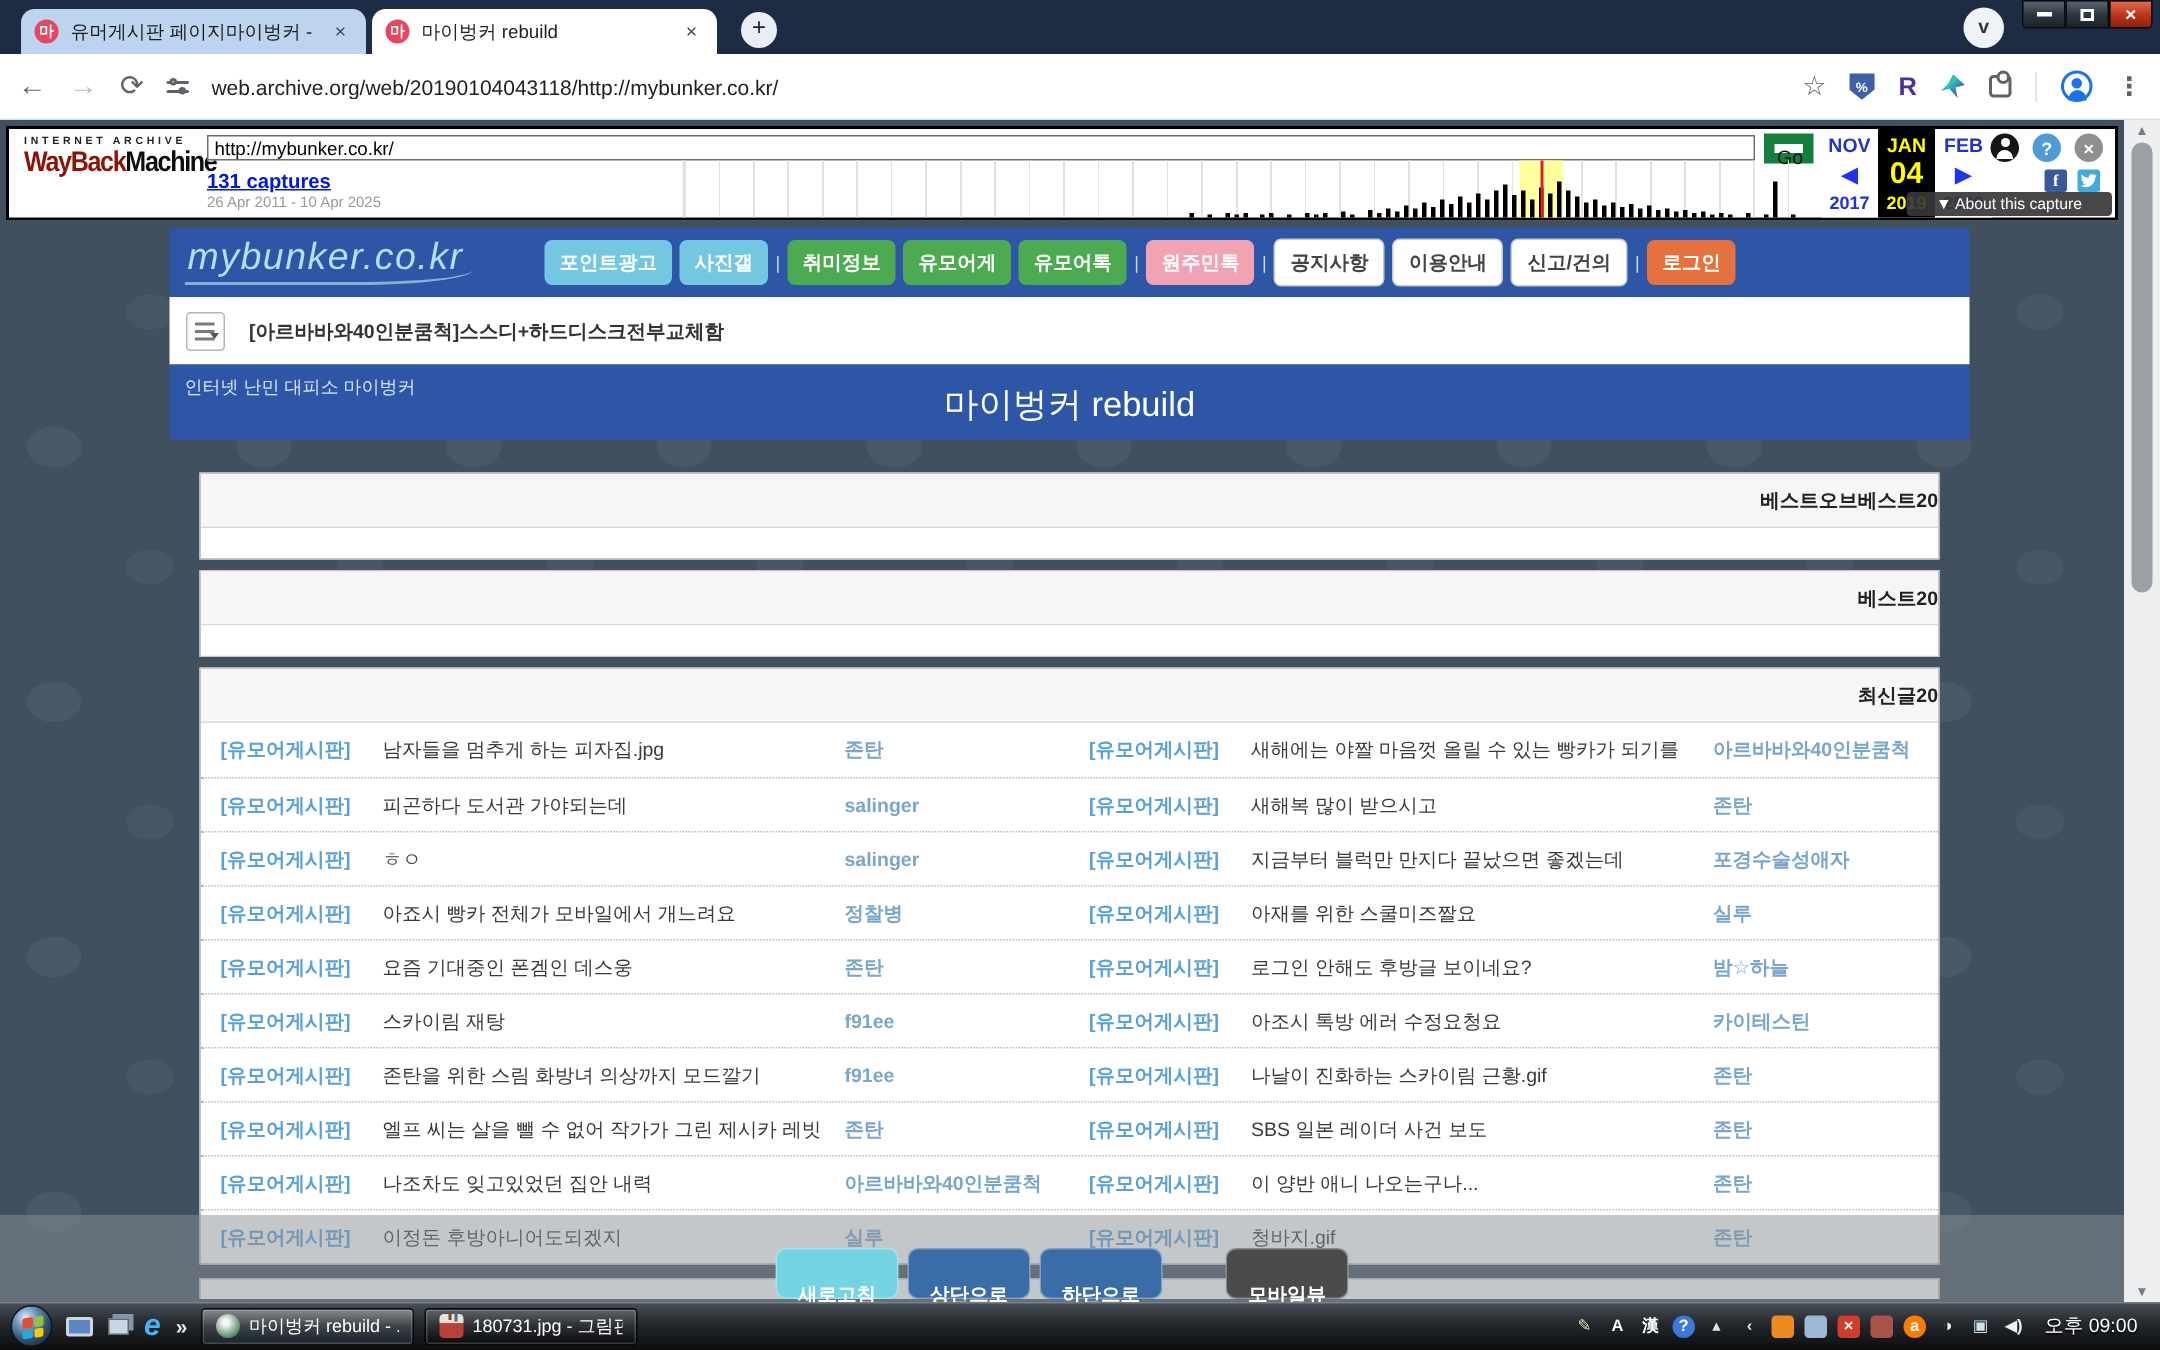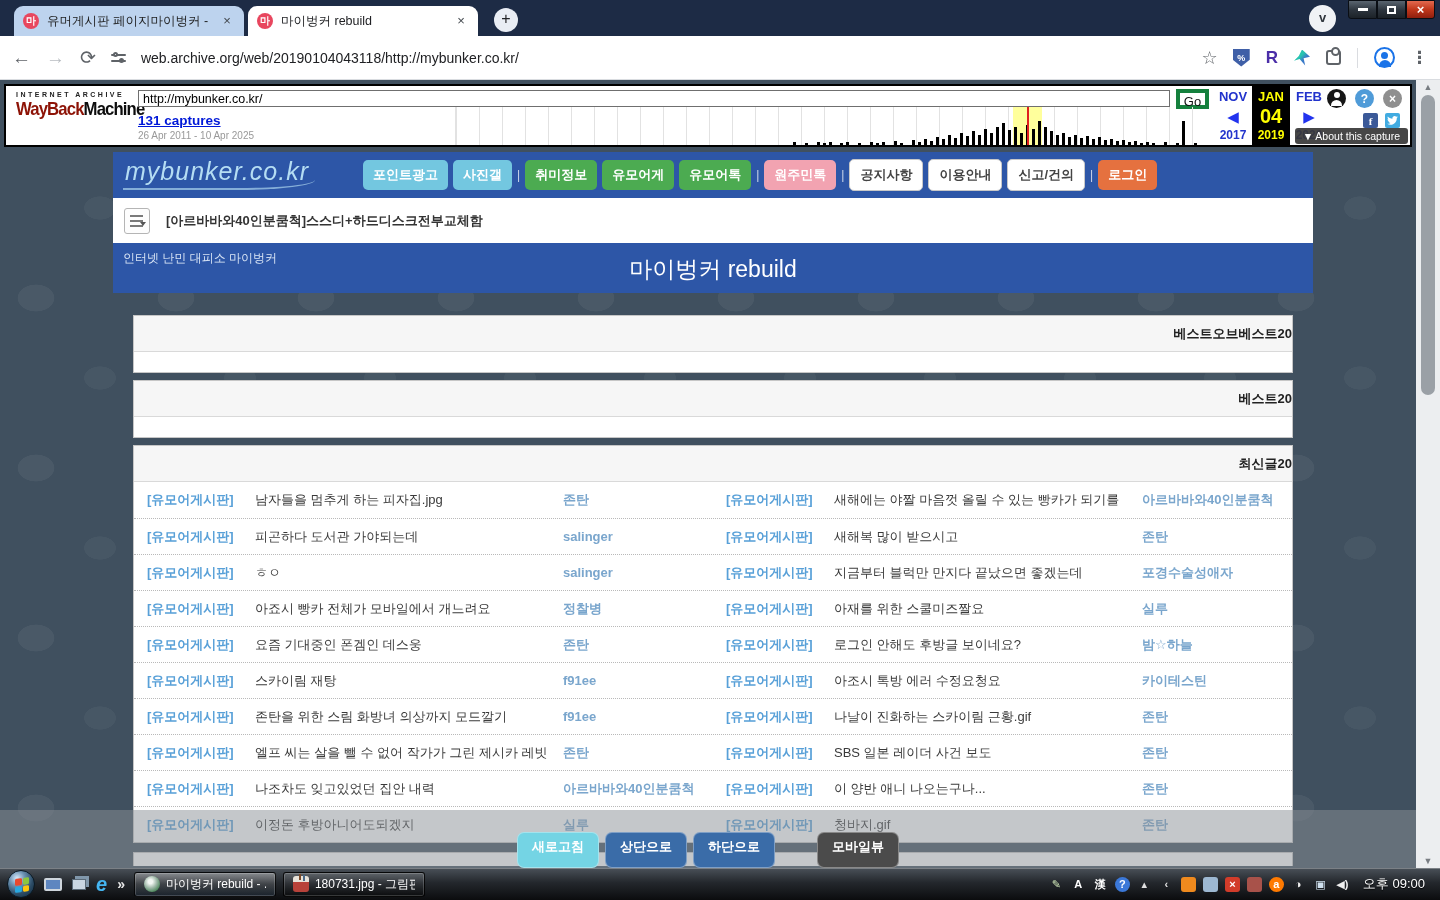--- a/index.html
+++ b/index.html
@@ -53,21 +53,21 @@
     background-image:radial-gradient(ellipse 30px 22px at 36px 48px,rgba(255,255,255,.05) 60%,transparent 62%),radial-gradient(ellipse 26px 19px at 100px 128px,rgba(255,255,255,.04) 60%,transparent 62%);
     background-size:140px 170px}
 
   
   .wb{position:absolute;left:4px;top:4px;width:1408px;height:63px;background:#fff;border:2px solid #000;z-index:10}
   .wb-logo{position:absolute;left:10px;top:5px;width:122px}
   .wb-l1{font-size:7px;letter-spacing:2.5px;color:#222;font-weight:bold;white-space:nowrap}
   .wb-l2{font-size:19px;font-weight:bold;letter-spacing:-1px;transform:scaleX(.88);transform-origin:left;white-space:nowrap}
   .wb-l2 .red{color:#8d1306}.wb-l2 .blk{color:#0d0d0d}
   .wb-input{position:absolute;left:132px;top:4px;width:1032px;height:17px;border:1px solid #6f6f6f;font-size:12.5px;padding:0 4px;color:#000;background:#fff}
-  .wb-go{position:absolute;left:1170px;top:3px;width:33px;height:20px;border:4px solid #15803d;background:#fff;font-size:13px;text-align:center;line-height:18px;color:#111}
+  .wb-go{position:absolute;left:1170px;top:3px;width:33px;height:20px;border:7px solid #15803d;background:#fff;font-size:13px;text-align:right;line-height:18px;color:#111}
   .wb-cap{position:absolute;left:132px;top:27px;font-size:13.5px;font-weight:bold;color:#0018d8;text-decoration:underline}
   .wb-range{position:absolute;left:132px;top:44px;font-size:10px;color:#999}
   .wb-tl{position:absolute;left:449px;top:21px;bottom:0;width:756px;display:flex;align-items:flex-end;background-image:repeating-linear-gradient(to right,#e2e2e2 0 1px,transparent 1px 23px);border-left:1px solid #e2e2e2}
   .tl-slot{width:6px;height:100%;display:flex;align-items:flex-end;justify-content:center;position:relative}
   .tl-slot.hl{background:#ffff9c}
   .tl-bar{width:3px;background:#000}
   .tl-marker{position:absolute;left:2px;top:0;bottom:0;width:2px;background:#e02020}
   .wb-nav{position:absolute;left:1208px;top:0;bottom:0;display:flex;text-align:left}
   .wb-col{width:38px;display:flex;flex-direction:column;align-items:center;justify-content:space-between;padding:3px 0;background:#fff}
   .wb-col.cur{background:#000}
@@ -80,21 +80,21 @@
   .wb-ic{width:19px;height:19px;border-radius:50%;color:#fff;font-size:12px;font-weight:bold;display:flex;align-items:center;justify-content:center}
   .wb-ic.person{background:#161616;position:relative}
   .wb-ic.person::before{content:"";position:absolute;top:3px;left:6.5px;width:6px;height:6px;border-radius:50%;background:#fff}
   .wb-ic.person::after{content:"";position:absolute;bottom:2px;left:4px;width:11px;height:6px;border-radius:6px 6px 0 0;background:#fff}
   .wb-ic.help{background:#4f9bd8}
   .wb-ic.closex{background:#8f8f8f}
   .wb-social{position:absolute;right:10px;top:27px;display:flex;gap:7px}
   .soc{width:15px;height:15px;border-radius:2px;color:#fff;font-size:11px;font-weight:bold;display:flex;align-items:center;justify-content:center}
   .soc.fb{background:#3b5998;font-family:"Liberation Serif",serif}
   .soc.tw{background:#41abe1}
-  .wb-about{position:absolute;right:2px;bottom:1px;background:rgba(55,55,55,.92);color:#fff;font-size:10.5px;border-radius:3px;padding:2px 8px;white-space:nowrap}
+  .wb-about{position:absolute;right:2px;bottom:1px;background:rgba(55,55,55,.92);color:#fff;font-size:10.5px;border-radius:3px;padding:2px 20px;white-space:nowrap}
 
   
   .site-nav{position:absolute;left:113px;top:72px;width:1200px;height:46px;background:#2d56a7}
   .site-logo{position:absolute;left:10px;top:5px;font-size:25px;font-style:italic;color:#b5ddf3;letter-spacing:1px;border-bottom:2px solid rgba(181,221,243,.65);padding:0 6px 2px 2px;border-radius:0 0 40%/0 0 10px}
   .nav-btns{position:absolute;left:250px;top:0;height:46px;display:flex;gap:5px;align-items:center}
   .nav-btn{font-size:13px;font-weight:bold;color:#fff;padding:6px 10px;border-radius:5px;white-space:nowrap}
   .nav-btn.sky{background:#73c7e0}
   .nav-btn.green{background:#4cab51}
   .nav-btn.pink{background:#f2a3b1}
   .nav-btn.white{background:#fff;color:#444;border:1px solid #c8c8c8}
@@ -116,21 +116,21 @@
   .sec-empty{height:20px;background:#fff}
   .row{height:36px;display:flex}
   .row + .row{border-top:1px dotted #b9b9b9}
   .post{flex:1;display:flex;align-items:center;min-width:0}
   .post .board{width:108px;margin-left:13px;color:#58a0d8;font-weight:bold;font-size:13px;flex:none;white-space:nowrap;overflow:hidden}
   .post .ttl{flex:1;font-size:13px;color:#3a3a3a;white-space:nowrap;overflow:hidden;min-width:0}
   .post .auth{width:150px;flex:none;font-size:13px;font-weight:bold;color:#7aa6cd;white-space:nowrap;overflow:hidden}
   .sliver{position:absolute;left:133px;top:772px;width:1160px;height:14px;background:#fff;border:1px solid #c6c6c6;border-bottom:none}
   .overlay{position:absolute;left:0;top:730px;width:1416px;height:58px;background:rgba(138,144,150,.5);z-index:5}
   .floatbar{position:absolute;left:0;top:752px;width:1416px;display:flex;justify-content:center;gap:6px;z-index:6}
-  .fbtn{height:36px;padding:0 14px;border-radius:7px;font-size:13px;font-weight:bold;color:#fff;line-height:28px;border:1px solid rgba(255,255,255,.35)}
+  .fbtn{height:16px;padding:16px 14px;border-radius:7px;font-size:13px;font-weight:bold;color:#fff;line-height:28px;border:1px solid rgba(255,255,255,.35)}
 
   
   .scroll{position:absolute;right:0;top:0;width:24px;height:788px;background:#eceef0;z-index:8}
   .scroll .arr{position:absolute;left:0;width:24px;text-align:center;font-size:9px;color:#787d82}
   .scroll .up{top:2px}.scroll .down{bottom:2px}
   .thumb{position:absolute;left:5px;top:15px;width:14px;height:300px;background:#9aa0a6;border-radius:7px}
 
   
   .taskbar{position:absolute;left:0;top:868px;width:1440px;height:32px;background:linear-gradient(#4a5159,#24282d 45%,#0b0c0e);box-shadow:inset 0 1px 0 rgba(255,255,255,.28);display:flex;align-items:center;gap:9px;padding:0 7px;z-index:20}
   .orb{width:28px;height:28px;border-radius:50%;background:radial-gradient(circle at 35% 28%,#d9ecff 0%,#6d93b3 30%,#2c4c66 62%,#0e2536 100%);border:1px solid #0a1822;position:relative;flex:none}

